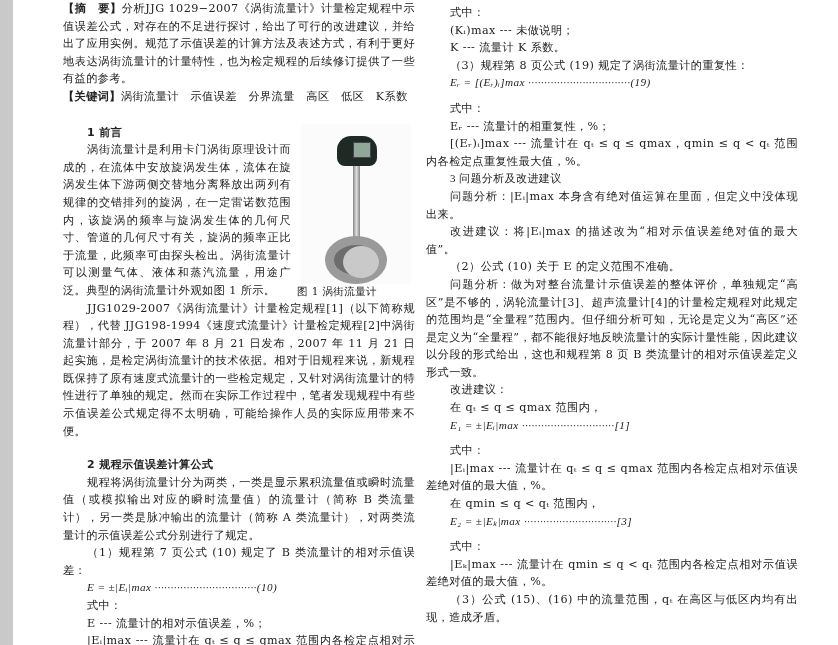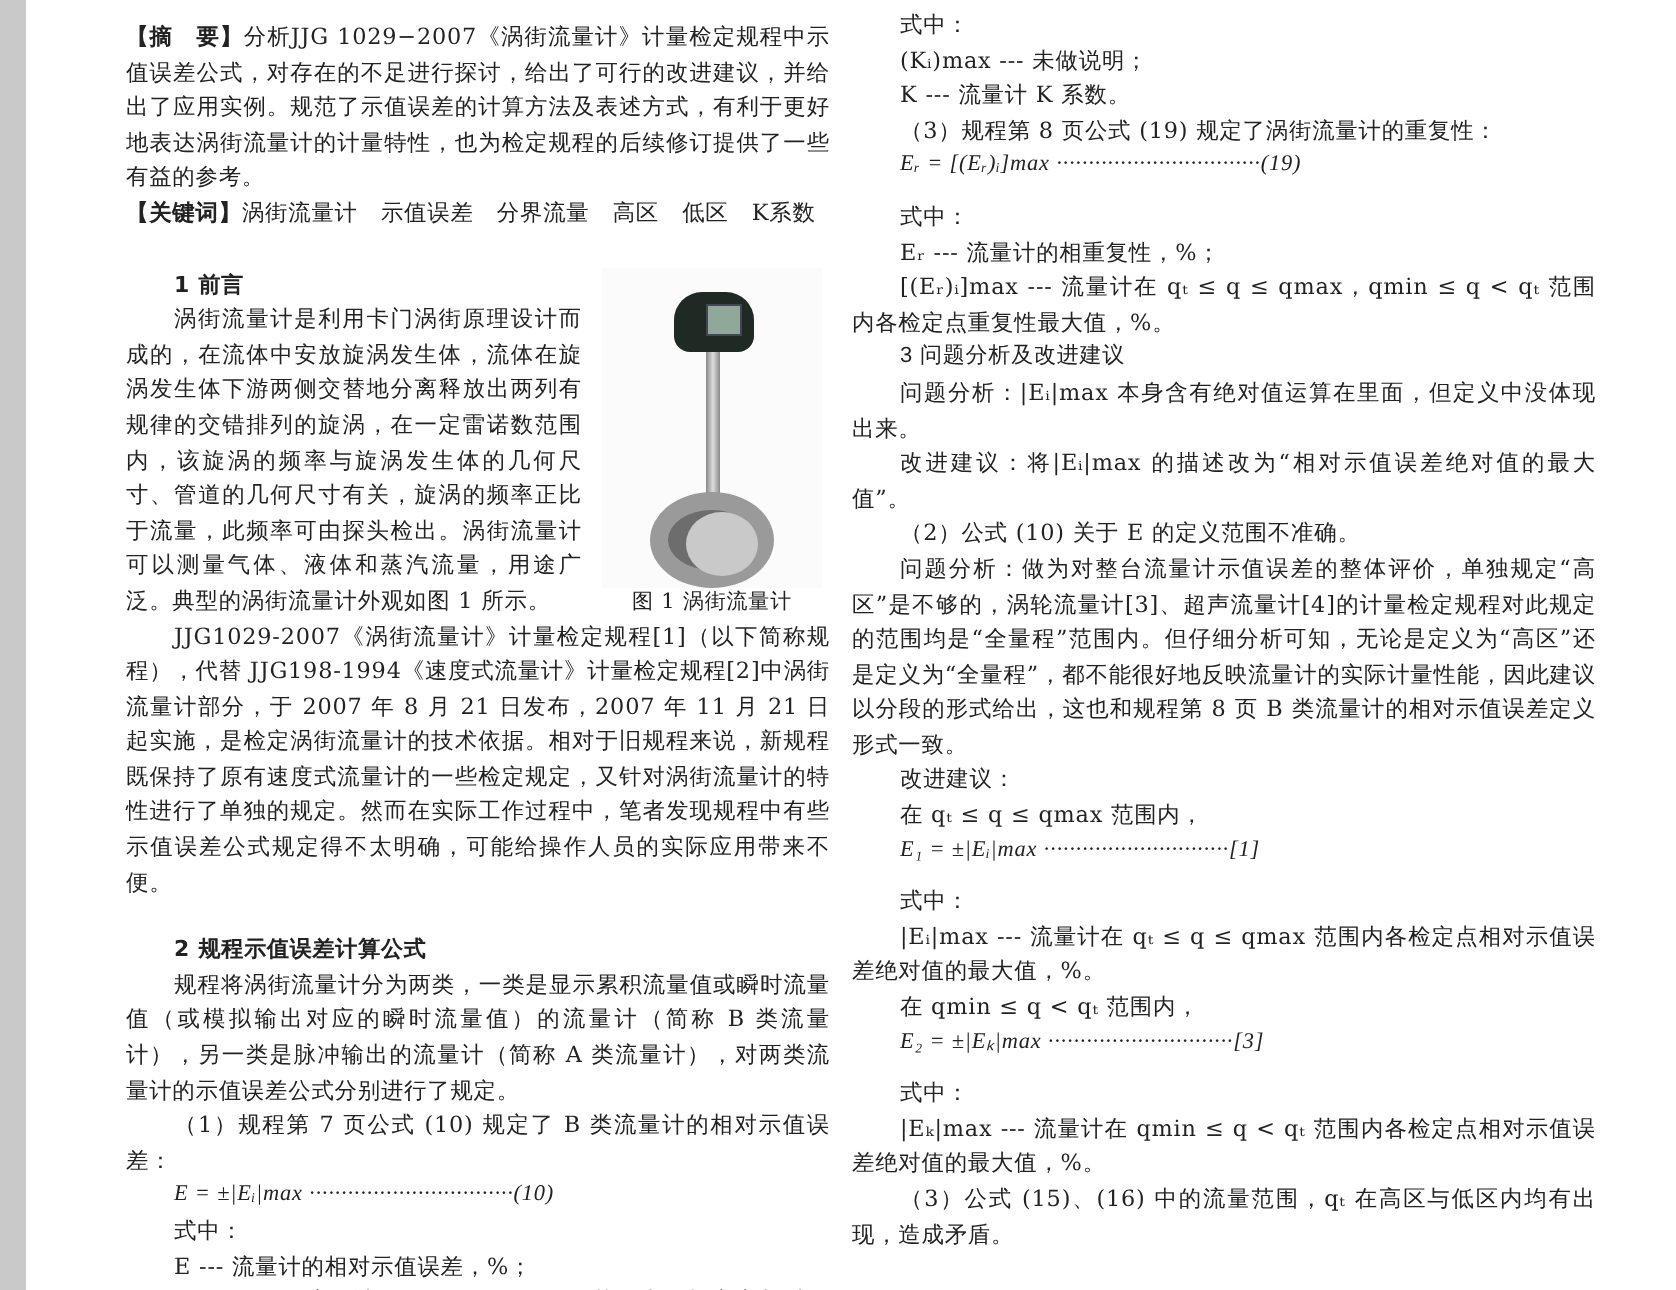--- a/index.html
+++ b/index.html
@@ -8,40 +8,40 @@
     position:relative; font-family:"DejaVu Serif", serif; color:#222;
   }
   .gutter { position:absolute; left:0; top:0; width:13px; height:645px; background:#c9c9c9; }
   .col { position:absolute; top:0; font-size:11.2px; line-height:17.6px; letter-spacing:0.4px; }
   .col-left { left:63px; width:352px; }
   .col-right { left:426px; width:372px; }
   .p { margin:0; text-align:justify; }
   .ind { text-indent:24px; }
   .ind2 { padding-left:24px; }
   .h { font-family:"DejaVu Sans", sans-serif; font-weight:bold; font-size:11px; padding-left:24px; margin-top:6px; }
-  .h3 { font-family:Liberation Sans, sans-serif; font-size:11px; padding-left:24px; }
+  .h3 { font-family:Liberation Serif, serif; font-size:11px; padding-left:24px; }
   .tag { font-family:"DejaVu Sans", sans-serif; font-weight:bold; }
   .math { font-family:"Liberation Serif", serif; font-style:italic; }
   .gap { height:8px; }
-  .wrap-fig { float:right; width:118px; margin:0 0 0 6px; text-align:center; }
+  .wrap-fig { float:right; width:118px; margin:0 0 0 6px; text-align:left; }
   .fig-box { width:110px; height:160px; margin:0 auto; position:relative; background:#fbfbfb; }
   .fig-cap { font-size:10.5px; line-height:14px; }
   .meter-head { position:absolute; left:36px; top:12px; width:40px; height:30px; background:#1f2a24; border-radius:14px 14px 8px 8px; }
   .meter-screen { position:absolute; left:52px; top:18px; width:16px; height:14px; background:#8fa89a; border:1px solid #445; }
   .meter-stem { position:absolute; left:52px; top:42px; width:7px; height:75px; background:linear-gradient(90deg,#888,#ddd,#888); }
   .meter-ring { position:absolute; left:24px; top:112px; width:62px; height:48px; border-radius:50%; border:9px solid #9a9a9a; box-sizing:border-box; background:#6d6d6d; }
   .meter-ring-in { position:absolute; left:42px; top:122px; width:36px; height:32px; border-radius:50%; background:#c9c9c9; }
 </style>
 </head>
 <body>
 
 <div class="gutter"></div>
 
 <div class="col col-left">
-  <p class="p" style="margin-top:10px"><span class="tag">【摘　要】</span><span>分析JJG 1029−2007《涡街流量计》计量检定规程中示值误差公式，对存在的不足进行探讨，给出了可行的改进建议，并给出了应用实例。规范了示值误差的计算方法及表述方式，有利于更好地表达涡街流量计的计量特性，也为检定规程的后续修订提供了一些有益的参考。</span></p>
+  <p class="p" style="margin-top:0"><span class="tag">【摘　要】</span><span>分析JJG 1029−2007《涡街流量计》计量检定规程中示值误差公式，对存在的不足进行探讨，给出了可行的改进建议，并给出了应用实例。规范了示值误差的计算方法及表述方式，有利于更好地表达涡街流量计的计量特性，也为检定规程的后续修订提供了一些有益的参考。</span></p>
   <p class="p"><span class="tag">【关键词】</span><span>涡街流量计　示值误差　分界流量　高区　低区　K系数</span></p>
   <div style="height:18px"></div>
   <div class="wrap-fig">
     <div class="fig-box">
       <div class="meter-head"></div>
       <div class="meter-screen"></div>
       <div class="meter-stem"></div>
       <div class="meter-ring"></div>
       <div class="meter-ring-in"></div>
     </div>

